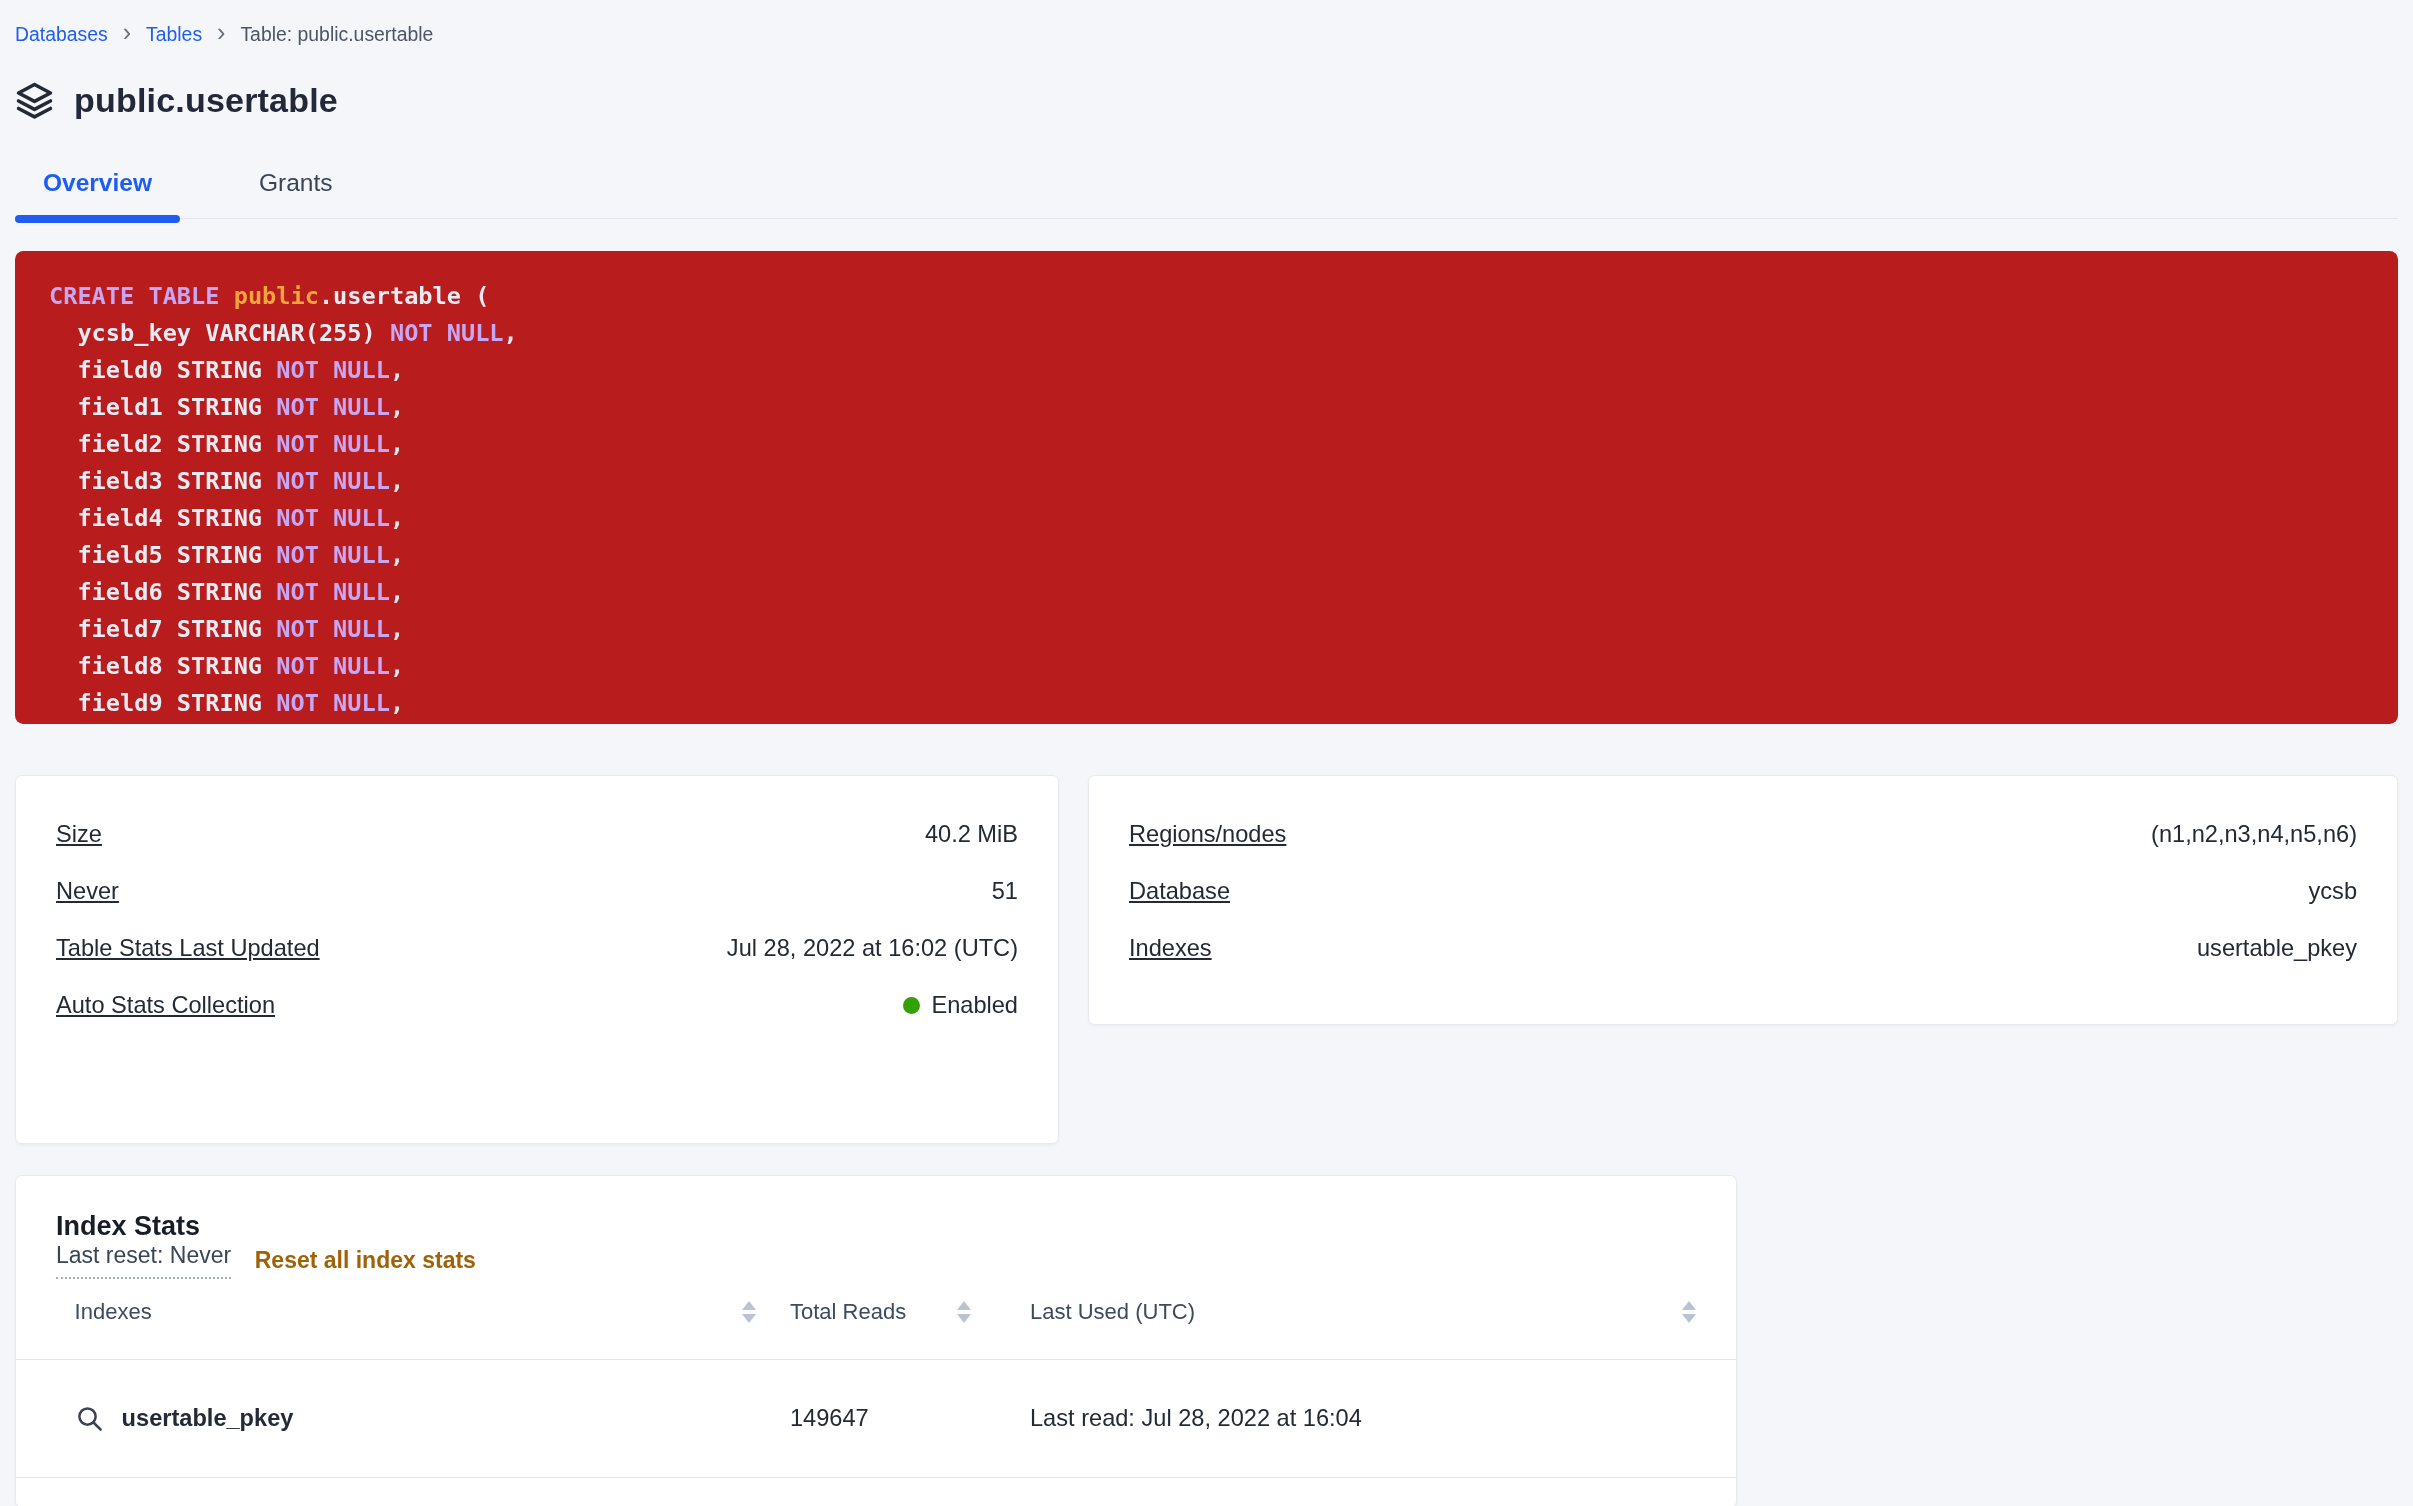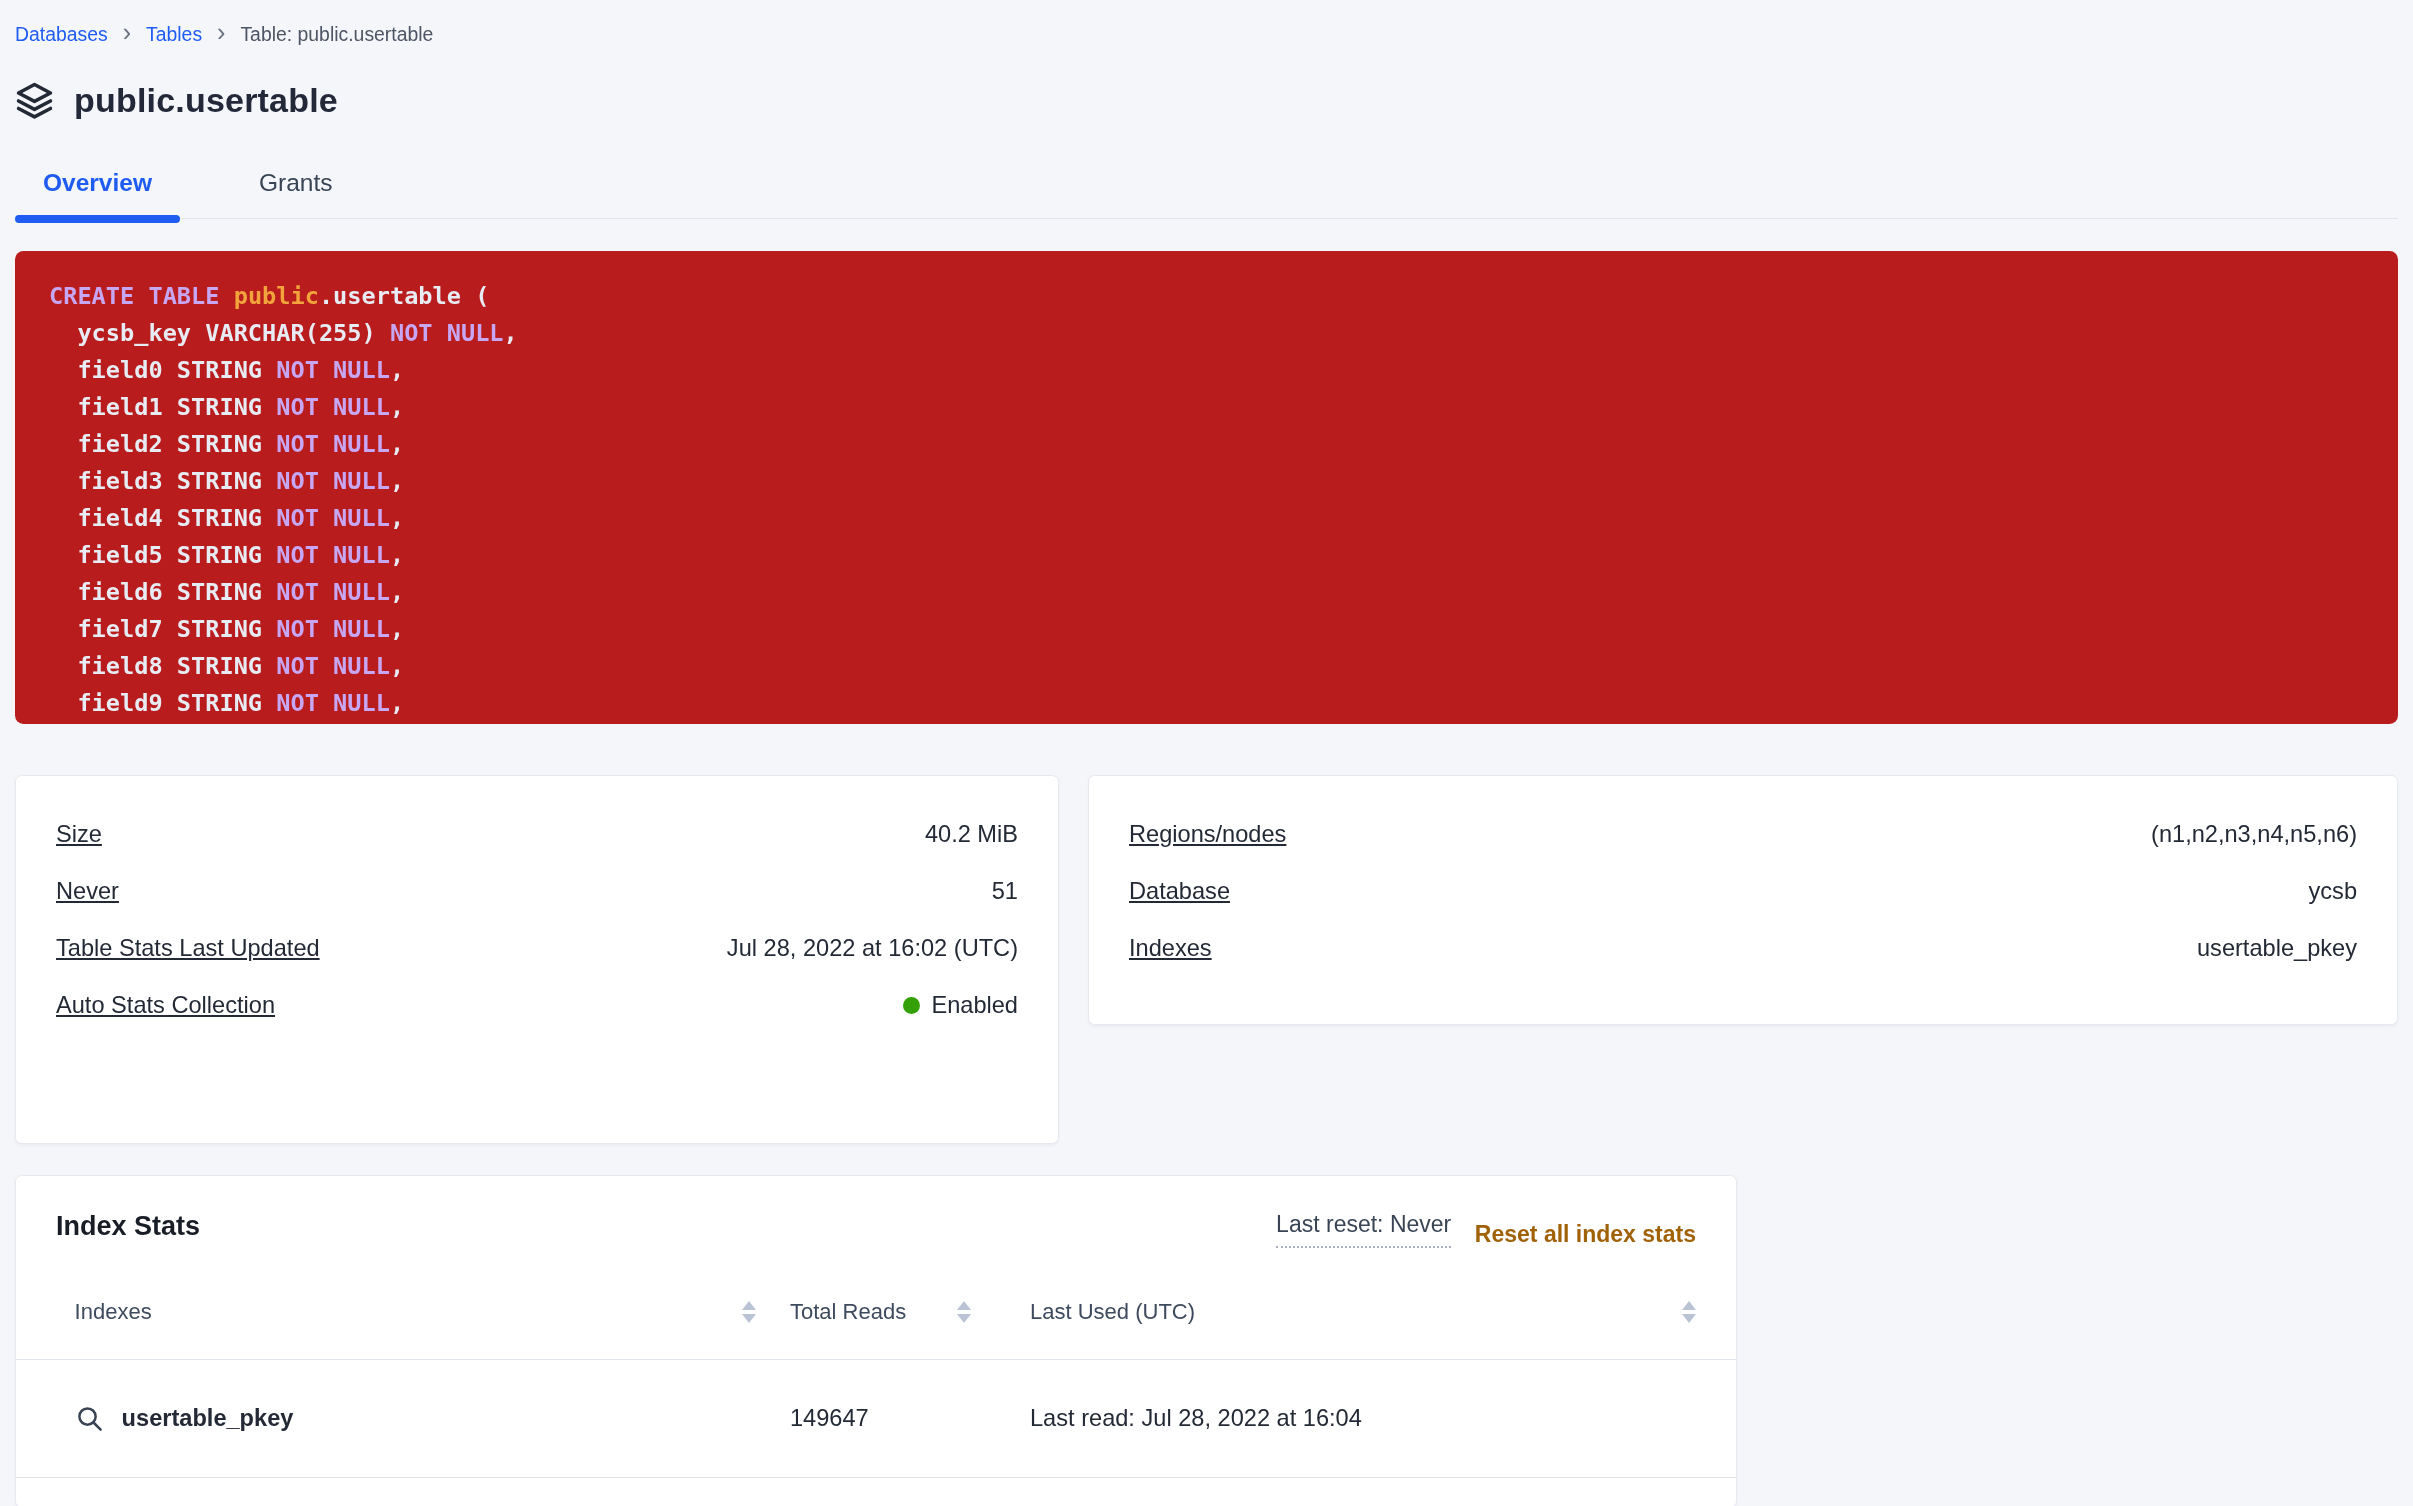--- a/index.html
+++ b/index.html
@@ -45,23 +45,23 @@
   .card { background: #ffffff; border: 0.8px solid #e6e9f0; border-radius: 6.7px; box-shadow: 0 1.7px 3.4px rgba(26,31,54,0.04); }
   .card-left  { width: 1044px; height: 369px; padding: 30px 40px; }
   .card-right { flex: 1; height: 250px; padding: 30px 40px; }
   .stat-row { display: flex; justify-content: space-between; align-items: center; height: 57px; font-size: 23.6px; }
   .stat-label { color: #242a35; text-decoration: underline; }
   .stat-value { color: #242a35; display: inline-flex; align-items: center; }
   .dot { display: inline-block; width: 17px; height: 17px; border-radius: 50%; background: #33a106; margin-right: 11.8px; }
 
   
   .index-card { margin-top: 31px; width: 1722px; height: 333px; overflow: hidden; }
-  .index-header { display: flex; justify-content: space-between; align-items: flex-start; padding: 35px 40px 0 40px; height: 74px; }
+  .index-header { display: flex; justify-content: space-between; align-items: flex-start; padding: 35px 40px 0 40px; height: 74px; flex-direction: column; }
   .index-header h2 { font-size: 27px; font-weight: 700; color: #191d26; }
-  .index-header-right { display: flex; align-items: flex-end; gap: 23.6px; }
+  .index-header-right { display: flex; align-items: center; gap: 23.6px; }
   .last-reset { font-size: 23px; color: #394455; border-bottom: 2.5px dotted #a6aebf; padding-bottom: 7.6px; cursor: help; }
   .reset-link { font-size: 23px; color: #a16207; font-weight: 600; cursor: pointer; }
 
   .itable { width: 100%; }
   .thead, .trow { display: grid; grid-template-columns: 700px 215px 1fr; padding: 0 40px; align-items: center; }
   .thead { height: 110px; border-bottom: 1.7px solid #dfe3eb; padding-top: 15px; }
   .th { display: flex; justify-content: space-between; align-items: center; font-size: 22px; color: #3e4a5e; }
   .th-indexes { padding-left: 18.6px; }
   .th-reads   { padding-left: 34px; }
   .th-used    { padding-left: 59px; }

